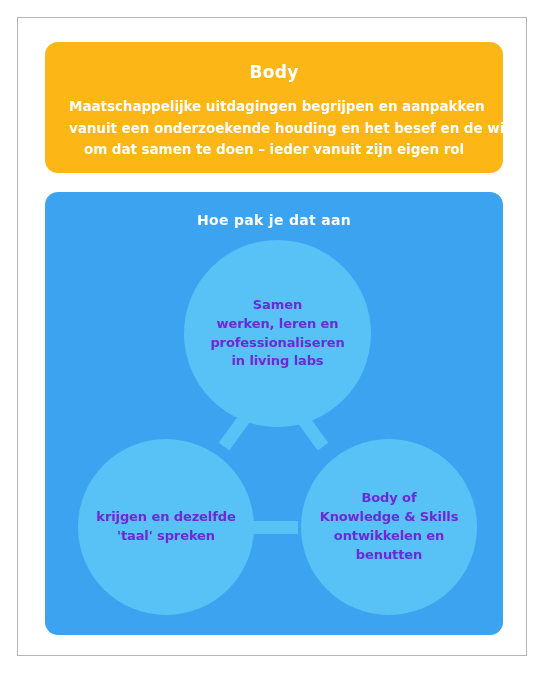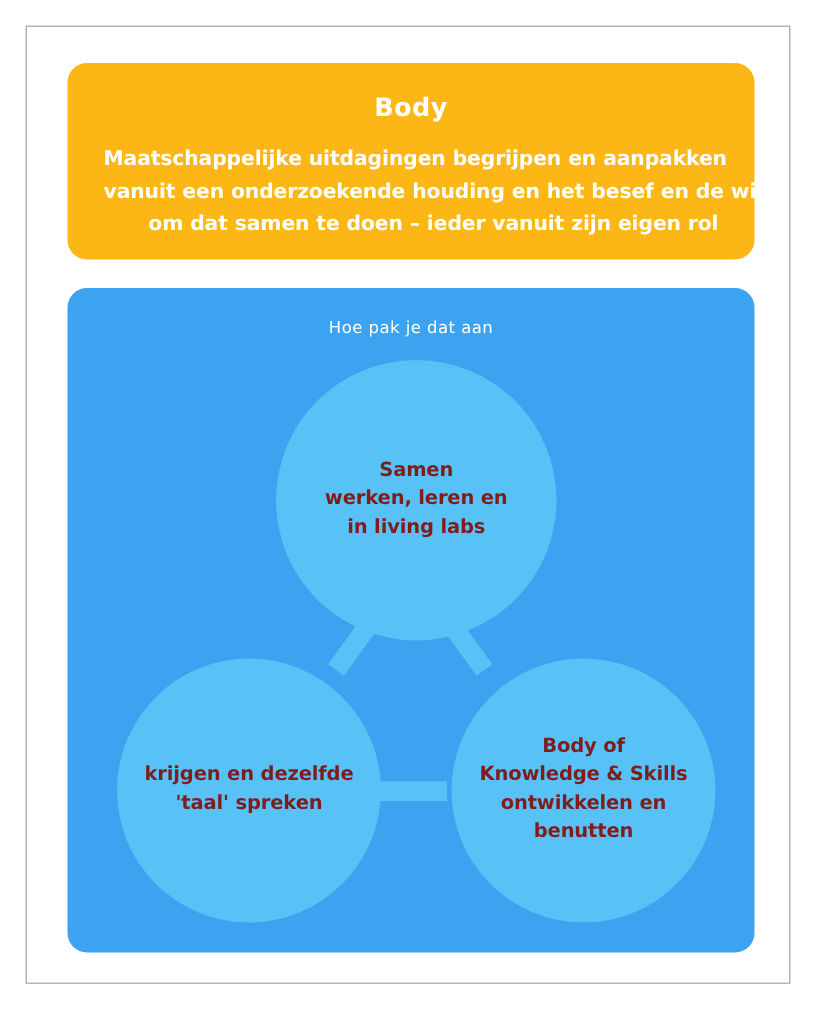--- a/index.html
+++ b/index.html
@@ -55,43 +55,43 @@
     margin: 6px 0 0 0;
   }
   #goal-body {
     color: #ffffff;
     font-size: 13.5px;
     font-weight: bold;
     line-height: 1.58;
     margin: 14px 0 0 0;
     letter-spacing: -0.05px;
   }
-  #goal-body .ln { display: block; white-space: nowrap; text-align: right; }
+  #goal-body .ln { display: block; white-space: nowrap; }
 
   
   #approach-panel {
     position: absolute;
     left: 45px;
     top: 192px;
     width: 458px;
     height: 443px;
     background: #3BA3F0;
     border-radius: 13px;
     box-sizing: border-box;
     overflow: hidden;
   }
   #approach-title {
     position: absolute;
     left: 0;
     top: 20px;
     width: 100%;
     text-align: center;
     color: #ffffff;
-    font-size: 11px;
-    font-weight: normal;
+    font-size: 14px;
+    font-weight: bold;
     letter-spacing: 0.3px;
   }
 
   
   #venn {
     position: absolute;
     left: 0;
     top: 0;
     width: 458px;
     height: 443px;
@@ -126,21 +126,21 @@
   }
 
   .circle {
     position: absolute;
     border-radius: 50%;
     background: #58C2F7;
     display: flex;
     align-items: center;
     justify-content: center;
     text-align: center;
-    color: #7f1d1d;
+    color: #6d28d9;
     font-weight: bold;
   }
   .circle .label {
     font-size: 13px;
     line-height: 1.46;
     letter-spacing: -0.1px;
     padding: 0 10px;
   }
   .circle .label .ln { display: block; white-space: nowrap; }
 
@@ -186,20 +186,21 @@
     <div id="venn">
 
       <div class="connector" id="connector-top-left"></div>
       <div class="connector" id="connector-top-right"></div>
       <div class="connector" id="connector-bottom"></div>
 
       <div class="circle" id="circle-samen">
         <div class="label">
           <span class="ln">Samen</span>
           <span class="ln">werken, leren en</span>
+          <span class="ln">professionaliseren</span>
           <span class="ln">in living labs</span>
         </div>
       </div>
 
       <div class="circle" id="circle-overzicht">
         <div class="label">
           <span class="ln">krijgen en dezelfde</span>
           <span class="ln">'taal' spreken</span>
         </div>
       </div>

